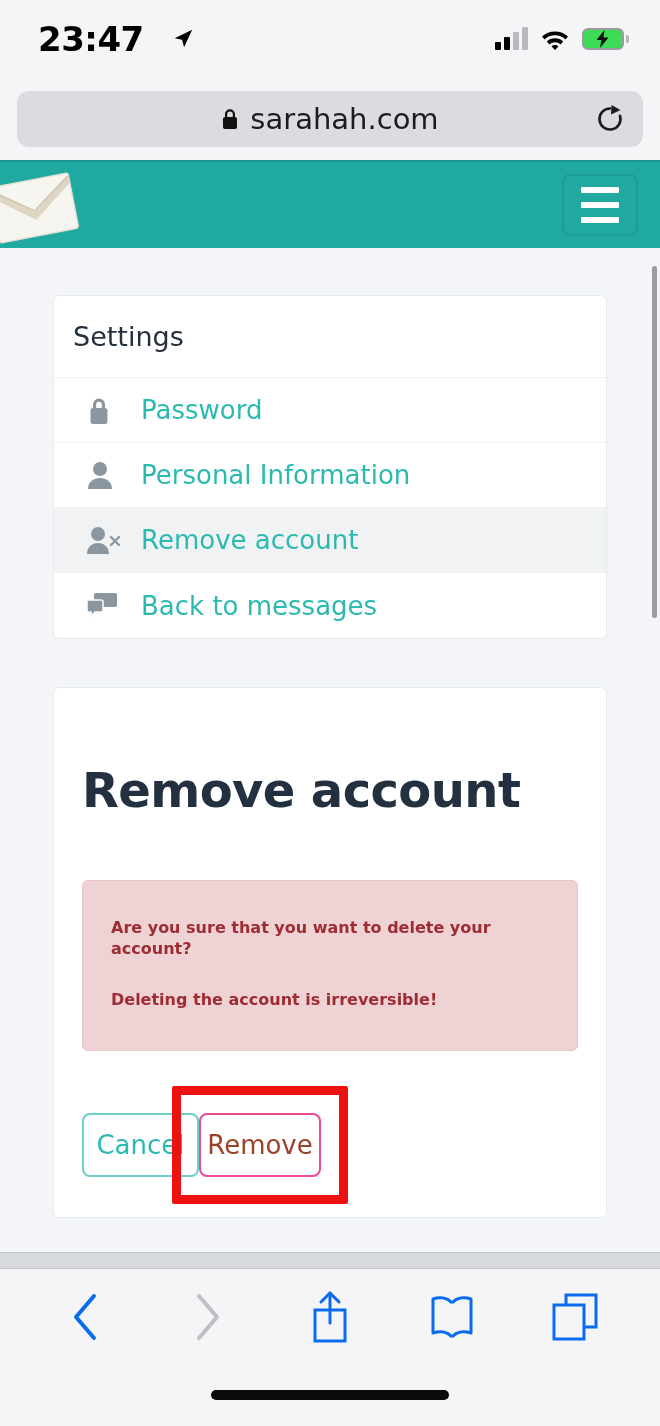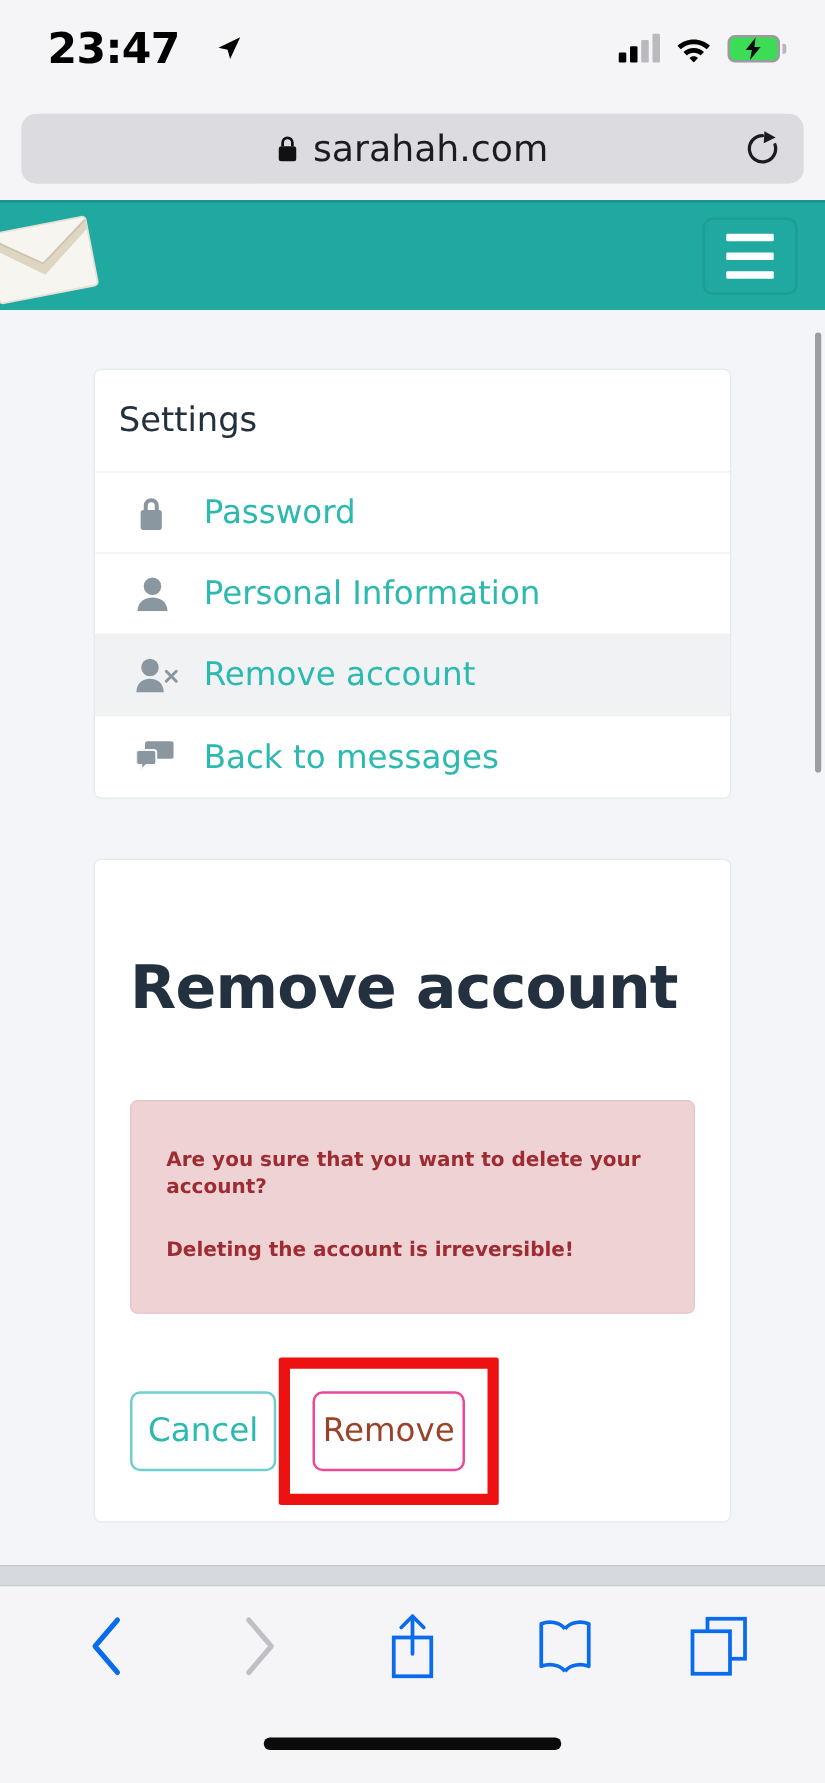--- a/index.html
+++ b/index.html
@@ -102,21 +102,21 @@
     border: 2px solid #1c9d95; border-radius: 8px;
     display:flex; flex-direction: column; align-items: center;
     justify-content: center; gap: 9px;
   }
   .hamburger span {
     display:block; width: 38px; height: 6px;
     background: #ffffff; border-radius: 1px;
   }
 
   
-  .page-body { padding: 0 75px; }
+  .page-body { padding: 0 53px; }
 
   .card {
     background: #ffffff;
     border: 1px solid #e3ecea;
     border-radius: 6px;
   }
   .card.settings { margin-top: 47px; }
 
   .card-title {
     padding: 25px 0 25px 19px;
@@ -157,21 +157,21 @@
     border-radius: 6px;
     padding: 36px 28px 40px 28px;
   }
   .alert p {
     font-size: 16px; font-weight: bold;
     color: #9e2c33; line-height: 1.32;
     font-family: "DejaVu Sans", sans-serif;
   }
   .alert p + p { margin-top: 30px; }
 
-  .btn-row { margin-top: 62px; display:flex; gap: 29px; }
+  .btn-row { margin-top: 62px; display:flex; }
   .btn {
     border-radius: 8px; background: #ffffff;
     font-size: 26px;
     display:flex; align-items:center; justify-content:center;
     font-family: "DejaVu Sans", sans-serif;
   }
   .btn-cancel {
     width: 117px; height: 64px;
     border: 2px solid #6fcfcc; color: #2bb9b0;
   }

